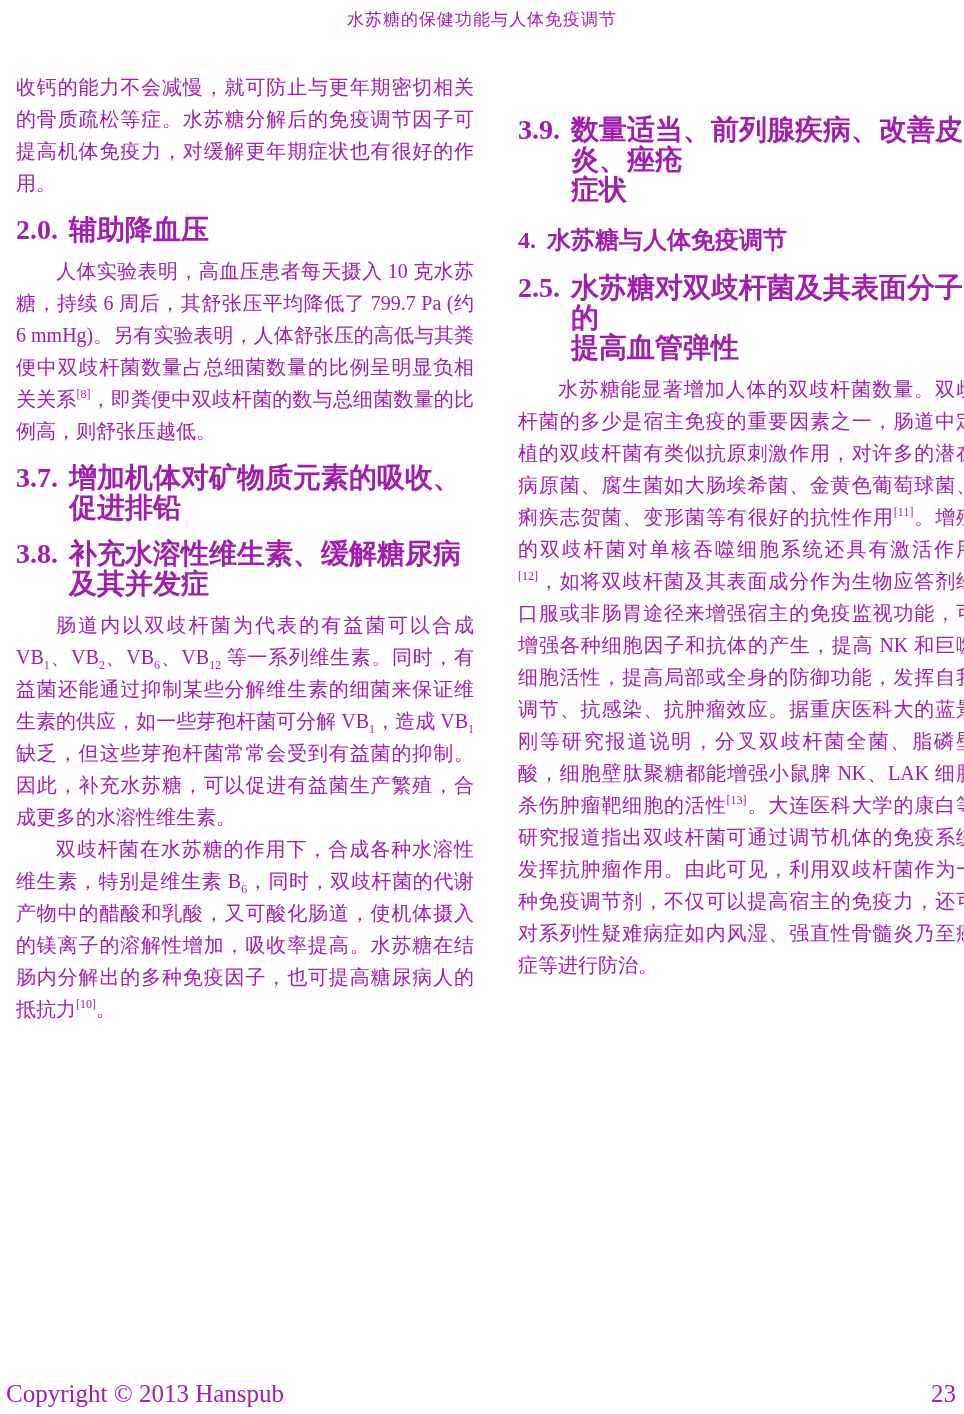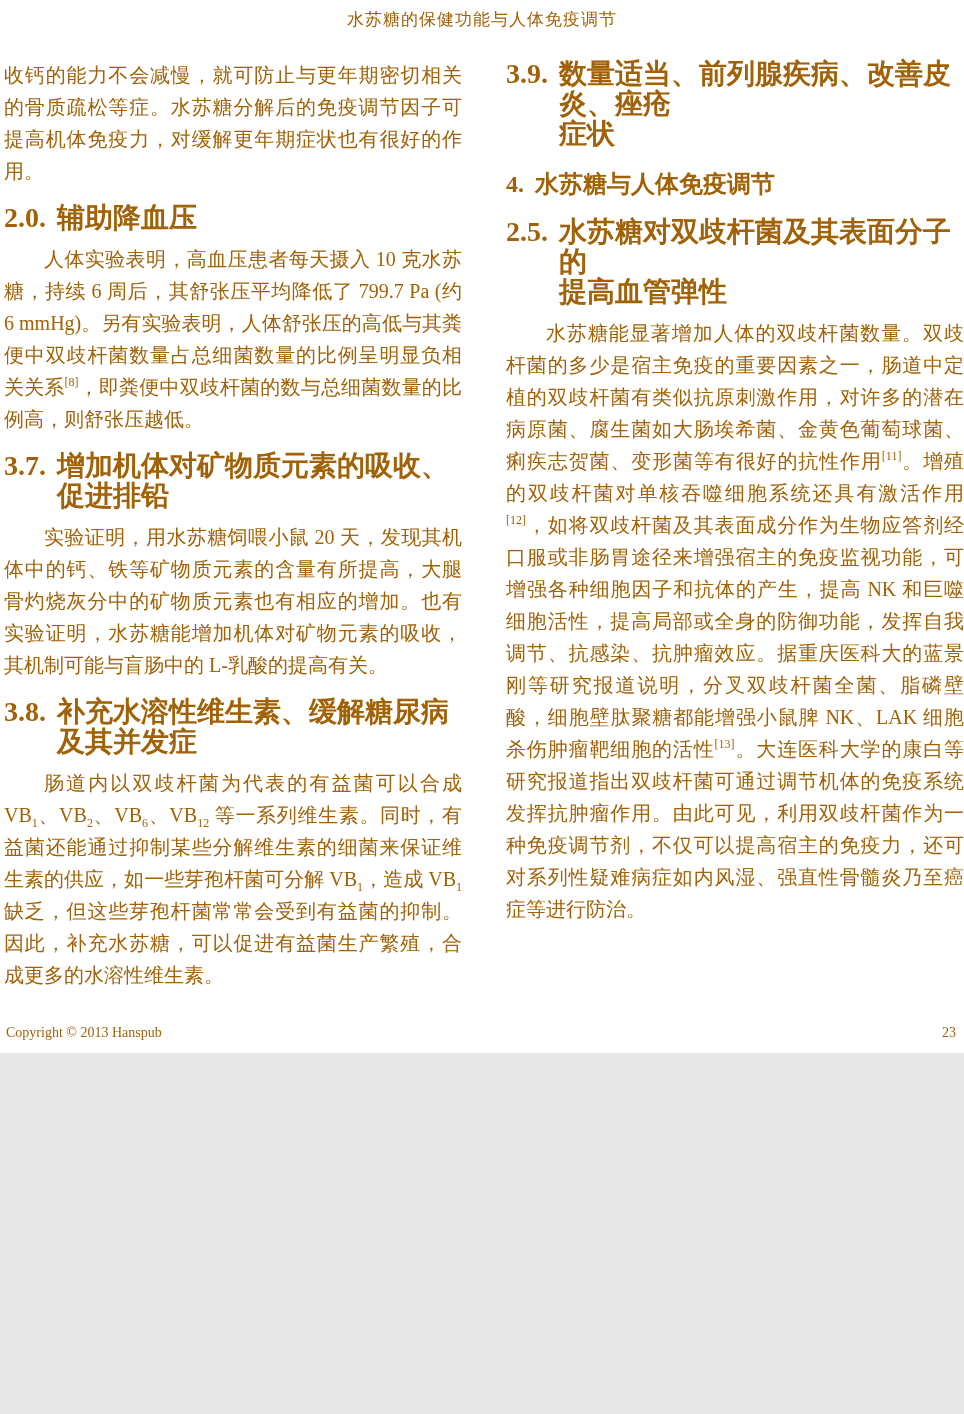--- a/index.html
+++ b/index.html
@@ -1,26 +1,26 @@
 <!DOCTYPE html>
 <html><head>
 <meta charset="utf-8">
 <style>
   html,body{margin:0;padding:0;background:#e8e8e8;}
   .page{
-    width:964px;height:1053px;position:relative;margin:0 auto;
-    background:#ffffff;color:#a16207;overflow:hidden;
+    width:964px;height:1414px;position:relative;margin:0 auto;
+    background:#ffffff;color:#a21caf;overflow:hidden;
     font-family:"Liberation Serif","DejaVu Serif",serif;
   }
   .header{
     text-align:center;padding-top:9px;font-size:17px;line-height:22px;
     letter-spacing:1px;
   }
   .columns{
-    display:flex;gap:44px;padding:0 4px;margin-top:28px;
+    display:flex;gap:44px;padding:0 16px;margin-top:40px;align-items:center;
   }
   .col{
     width:458px;flex:0 0 458px;font-size:20px;line-height:32px;
     text-align:justify;
   }
   .para{margin:0;text-indent:2em;}
   .para.noindent{text-indent:0;}
   sup{font-size:12px;line-height:0;vertical-align:super;}
   sub{font-size:12px;line-height:0;vertical-align:sub;}
   .heading{
@@ -32,21 +32,21 @@
     flex:0 0 auto;margin-right:11px;
     font-family:"Liberation Serif","DejaVu Serif",serif;font-weight:bold;
   }
   .heading .htext{flex:1 1 auto;white-space:pre-line;}
   .heading.h2{font-size:28px;line-height:30px;margin:16px 0 10px;}
   .heading.h1{font-size:24px;line-height:34px;margin:18px 0 12px;}
   .col > .heading:first-child{margin-top:0;}
   .footer{
     position:absolute;left:6px;right:8px;bottom:8px;
     display:flex;justify-content:space-between;align-items:center;
-    font-size:14px;line-height:24px;gap:32px;
+    font-size:25px;line-height:24px;gap:32px;
   }
 </style>
 </head>
 <body>
 
 <div class="page">
   <div class="header">
     <span>水苏糖的保健功能与人体免疫调节</span>
   </div>
 
@@ -55,26 +55,26 @@
         <p class="para noindent">收钙的能力不会减慢，就可防止与更年期密切相关的骨质疏松等症。水苏糖分解后的免疫调节因子可提高机体免疫力，对缓解更年期症状也有很好的作用。</p>
         <div class="heading h2">
           <span class="hnum">2.0.</span>
           <span class="htext">辅助降血压</span>
         </div>
         <p class="para">人体实验表明，高血压患者每天摄入 10 克水苏糖，持续 6 周后，其舒张压平均降低了 799.7 Pa (约 6 mmHg)。另有实验表明，人体舒张压的高低与其粪便中双歧杆菌数量占总细菌数量的比例呈明显负相关关系<sup>[8]</sup>，即粪便中双歧杆菌的数与总细菌数量的比例高，则舒张压越低。</p>
         <div class="heading h2">
           <span class="hnum">3.7.</span>
           <span class="htext">增加机体对矿物质元素的吸收、促进排铅</span>
         </div>
-        <p class="para">实验证明，用水苏糖饲喂小鼠 20 天，发现其机体中的钙、铁等矿物质元素的含量有所提高，大腿骨灼烧灰分中的矿物质元素也有相应的增加。也有实验证明，水苏糖能增加机体对矿物元素的吸收，其机制可能与盲肠中的 L-乳酸的提高有关。</p>
         <div class="heading h2">
           <span class="hnum">3.8.</span>
           <span class="htext">补充水溶性维生素、缓解糖尿病及其并发症</span>
         </div>
         <p class="para">肠道内以双歧杆菌为代表的有益菌可以合成 VB<sub>1</sub>、VB<sub>2</sub>、VB<sub>6</sub>、VB<sub>12</sub> 等一系列维生素。同时，有益菌还能通过抑制某些分解维生素的细菌来保证维生素的供应，如一些芽孢杆菌可分解 VB<sub>1</sub>，造成 VB<sub>1</sub> 缺乏，但这些芽孢杆菌常常会受到有益菌的抑制。因此，补充水苏糖，可以促进有益菌生产繁殖，合成更多的水溶性维生素。</p>
+        <p class="para">双歧杆菌在水苏糖的作用下，合成各种水溶性维生素，特别是维生素 B<sub>6</sub>，同时，双歧杆菌的代谢产物中的醋酸和乳酸，又可酸化肠道，使机体摄入的镁离子的溶解性增加，吸收率提高。水苏糖在结肠内分解出的多种免疫因子，也可提高糖尿病人的抵抗力<sup>[10]</sup>。</p>
       </div>
     <div class="col">
         <div class="heading h2">
           <span class="hnum">3.9.</span>
           <span class="htext">数量适当、前列腺疾病、改善皮炎、痤疮
 症状</span>
         </div>
         <div class="heading h1">
           <span class="hnum">4.</span>
           <span class="htext">水苏糖与人体免疫调节</span>

